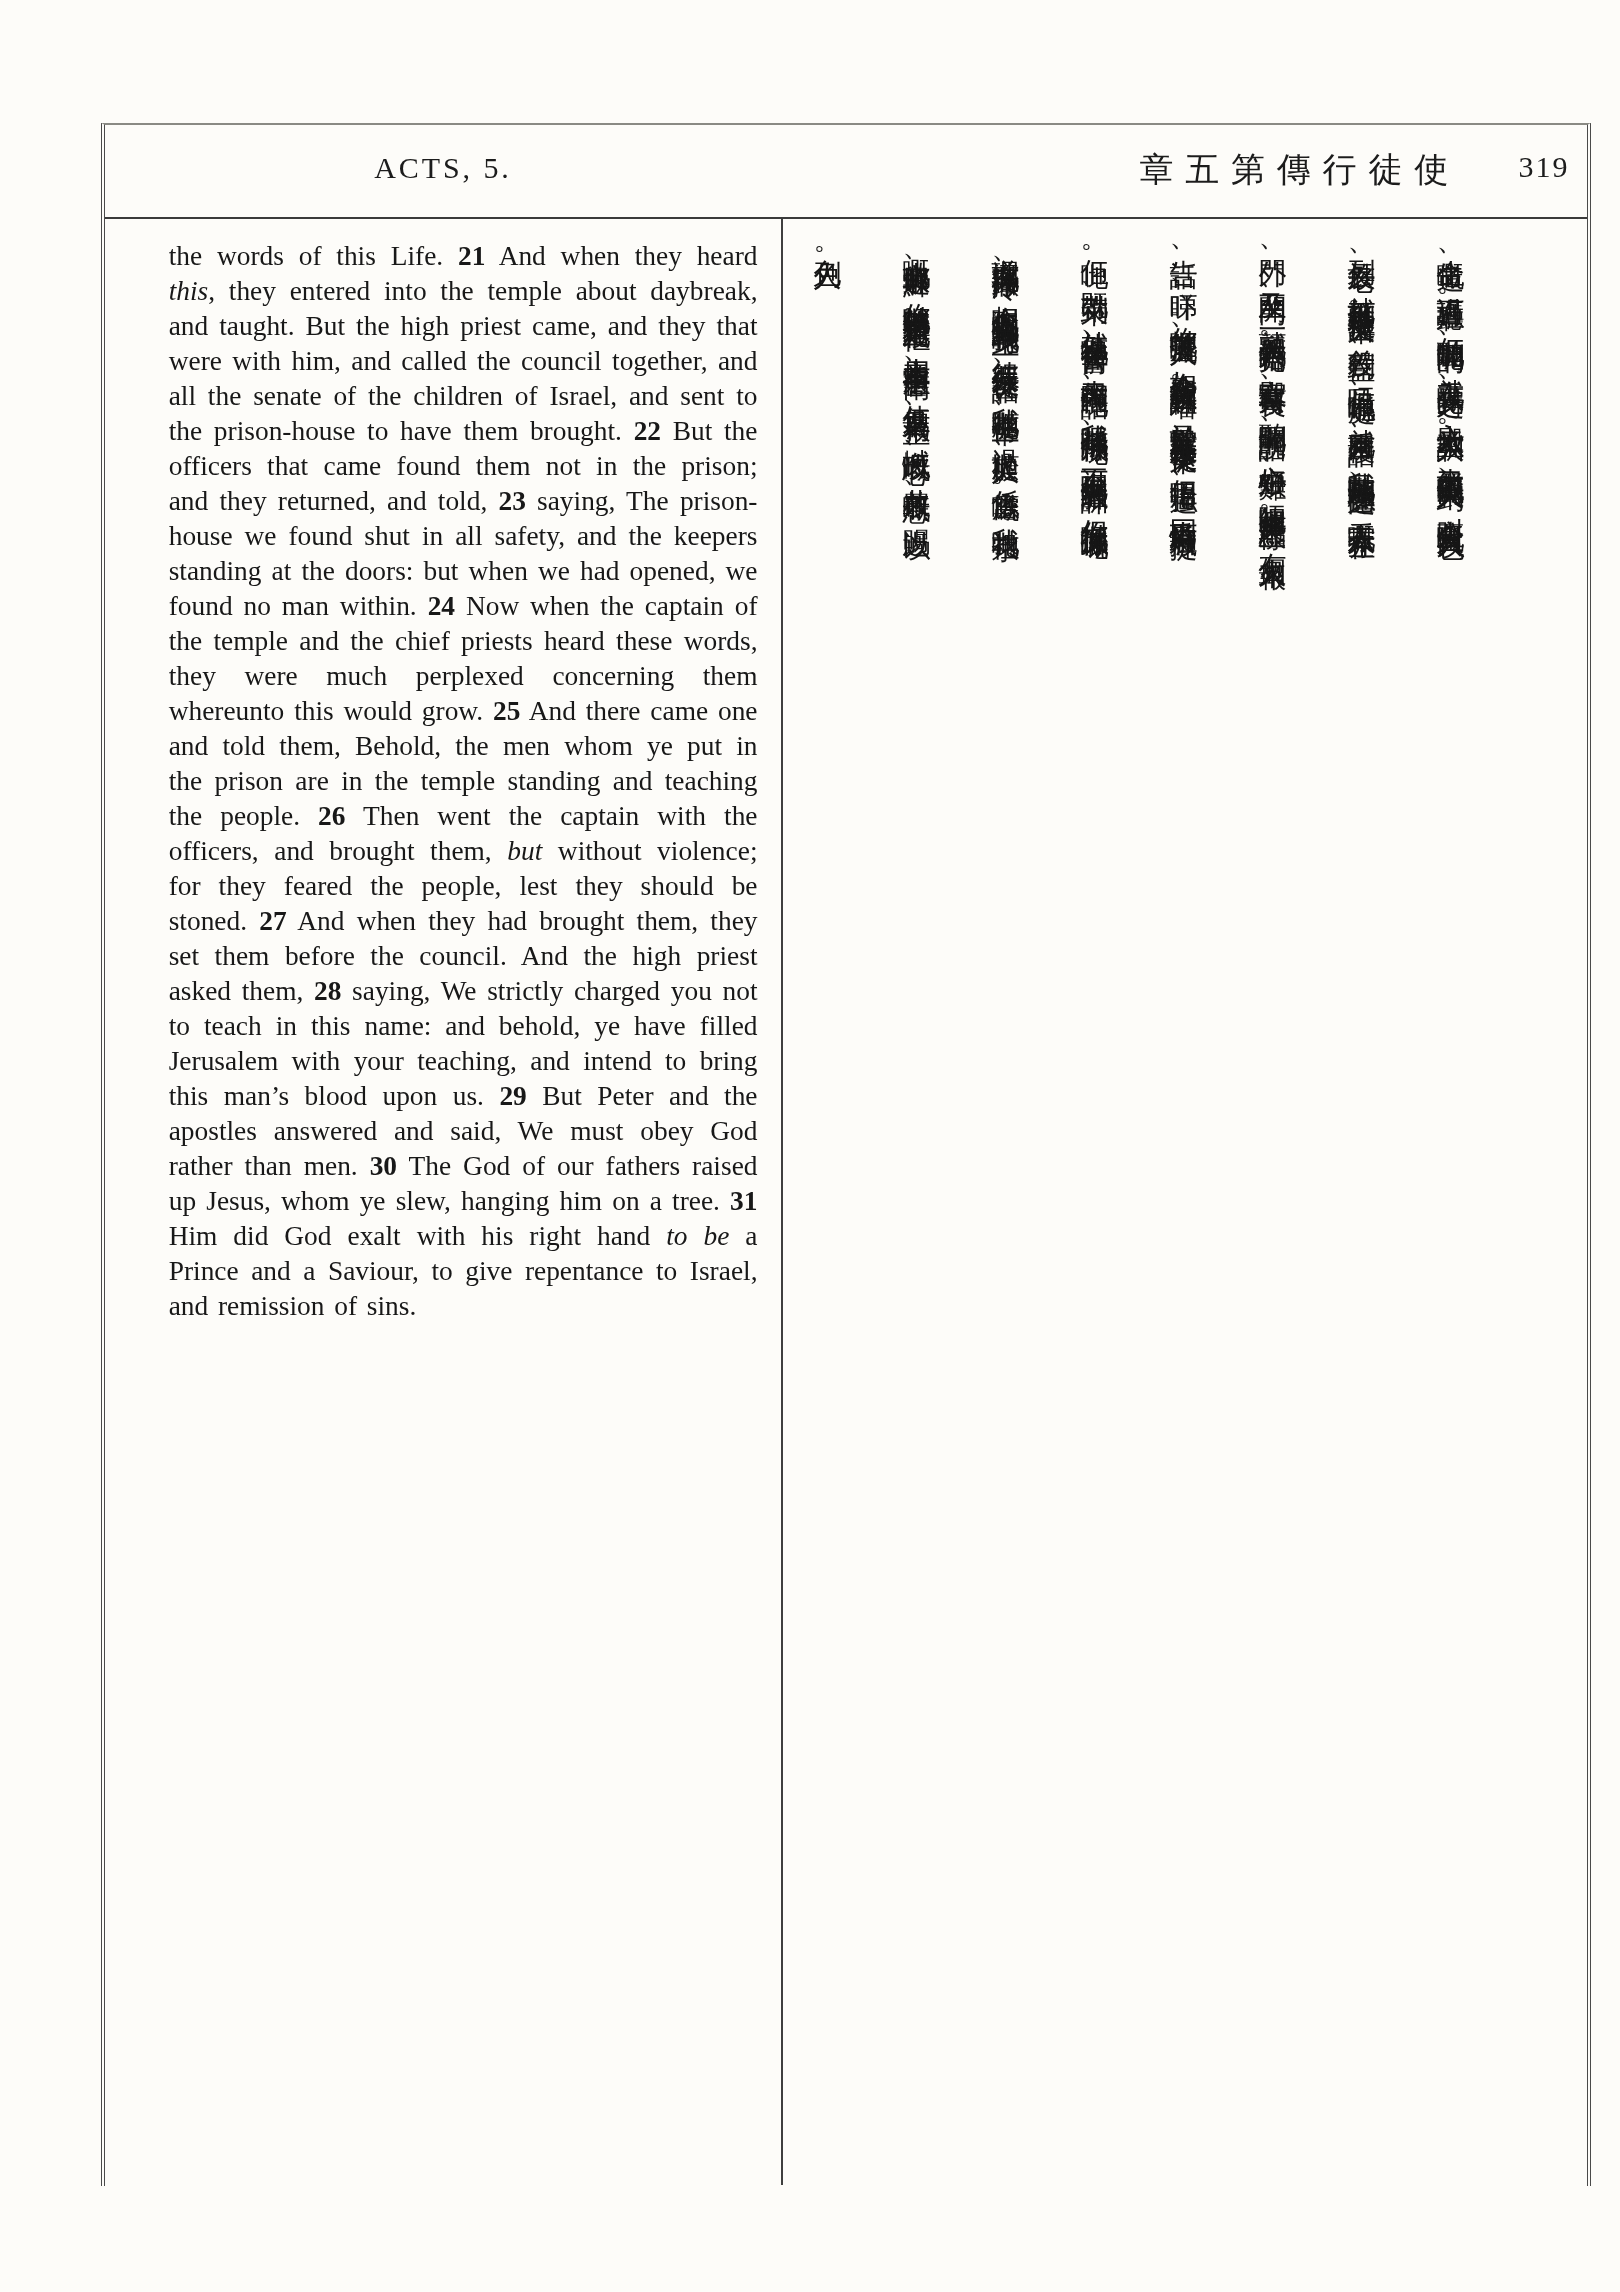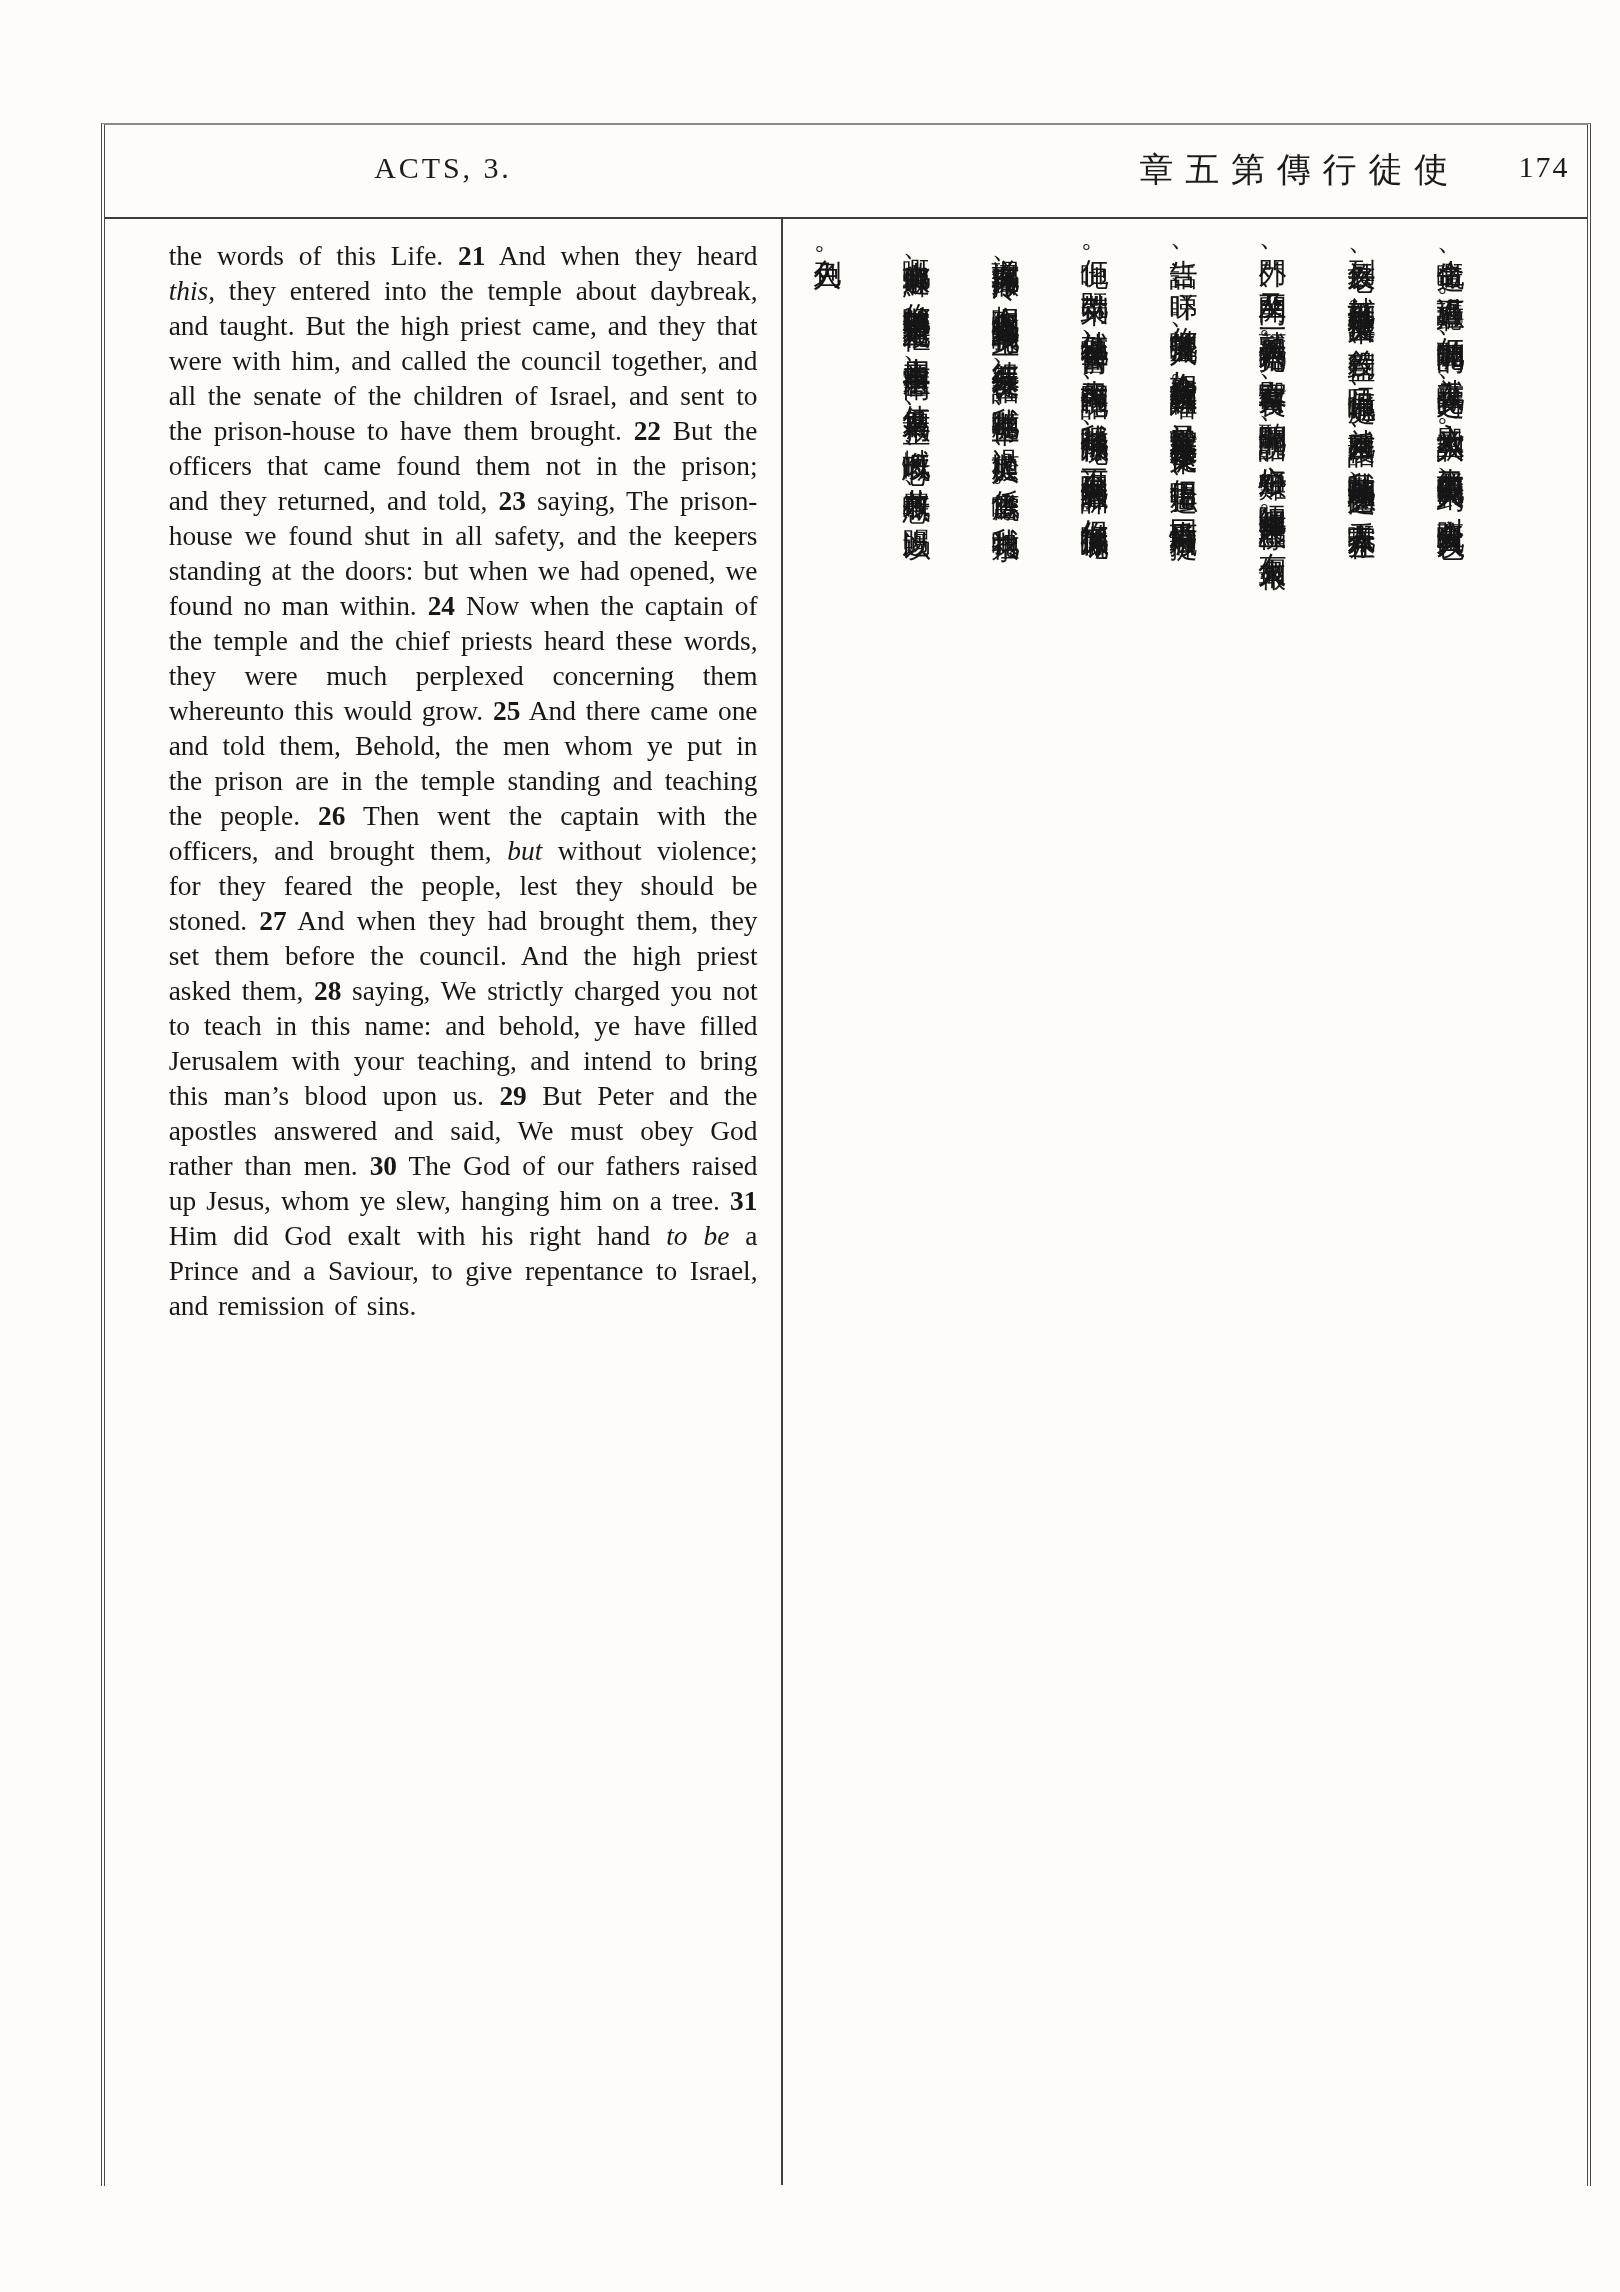--- a/index.html
+++ b/index.html
@@ -103,23 +103,23 @@
     
   }
 </style>
 </head>
 <body>
 
 <div class="page">
   <div class="frame">
 
     <div class="header">
-      <div class="header-english">ACTS, 3.</div>
+      <div class="header-english">ACTS, 5.</div>
       <div class="header-chinese">章五第傳行徒使</div>
-      <div class="page-number">174</div>
+      <div class="page-number">319</div>
     </div>
 
     <div class="body">
       <div class="english-pane">
         <div class="english-text"><span>the words of this Life.  </span><b>21</b><span> And when they heard </span><i>this</i><span>, they entered into the temple about daybreak, and taught.  But the high priest came, and they that were with him, and called the council together, and all the senate of the children of Israel, and sent to the prison-house to have them brought.  </span><b>22</b><span> But the officers that came found them not in the prison; and they returned, and told, </span><b>23</b><span> saying, The prison-house we found shut in all safety, and the keepers standing at the doors: but when we had opened, we found no man within.  </span><b>24</b><span> Now when the captain of the temple and the chief priests heard these words, they were much perplexed concerning them whereunto this would grow.  </span><b>25</b><span> And there came one and told them, Behold, the men whom ye put in the prison are in the temple standing and teaching the people.  </span><b>26</b><span> Then went the captain with the officers, and brought them, </span><i>but</i><span> without violence; for they feared the people, lest they should be stoned.  </span><b>27</b><span> And when they had brought them, they set them before the council.  And the high priest asked them, </span><b>28</b><span> saying, We strictly charged you not to teach in this name: and behold, ye have filled Jerusalem with your teaching, and intend to bring this man’s blood upon us.  </span><b>29</b><span> But Peter and the apostles answered and said, We must obey God rather than men.  </span><b>30</b><span> The God of our fathers raised up Jesus, whom ye slew, hanging him on a tree.  </span><b>31</b><span> Him did God exalt with his right hand </span><i>to be</i><span> a Prince and a Saviour, to give repentance to Israel, and remission of sins.</span></div>
       </div>
       <div class="column-divider"></div>
       <div class="chinese-pane">
         <div class="chinese-text">
             <div class="zh-col">生命嘅道、講過百姓聽。佢哋聽聞呢的、就在天曚光之時、入去殿堂教訓人。大祭司共佢嘅同人來到、叫齊公會嘅人共以色</div>

